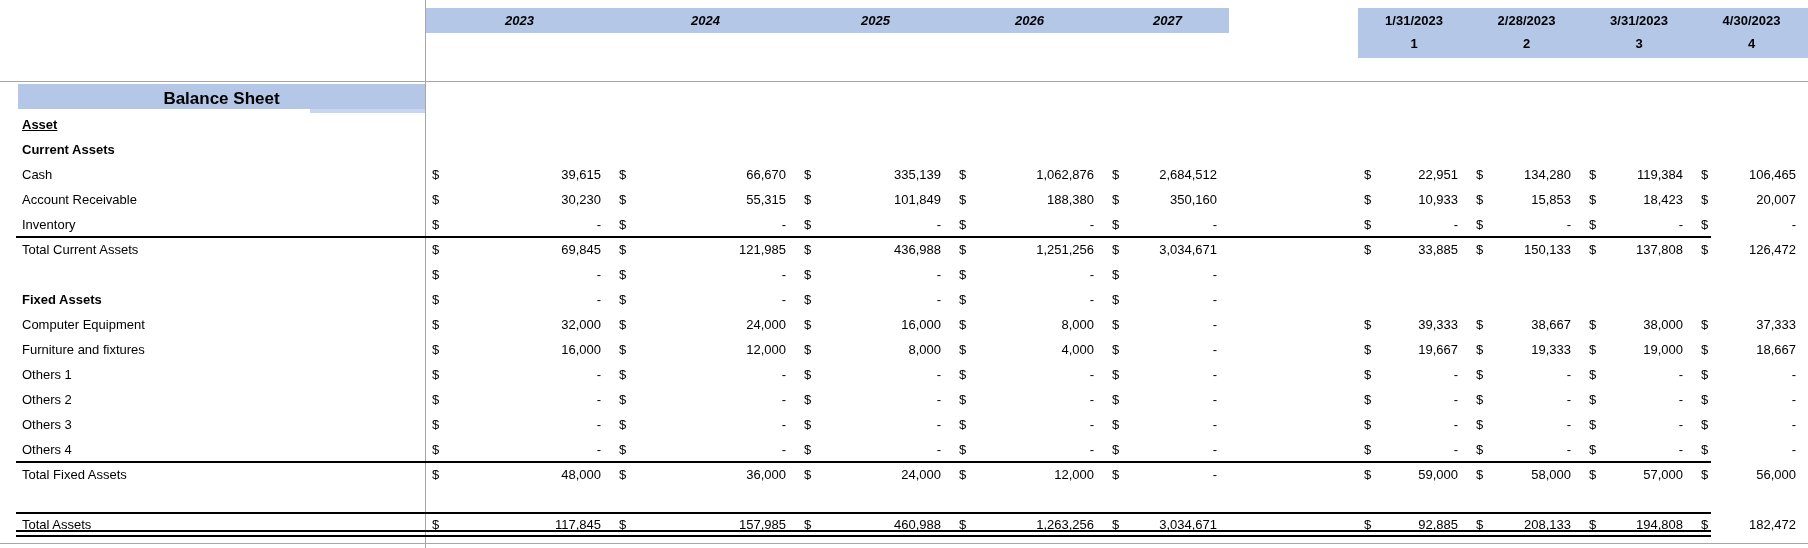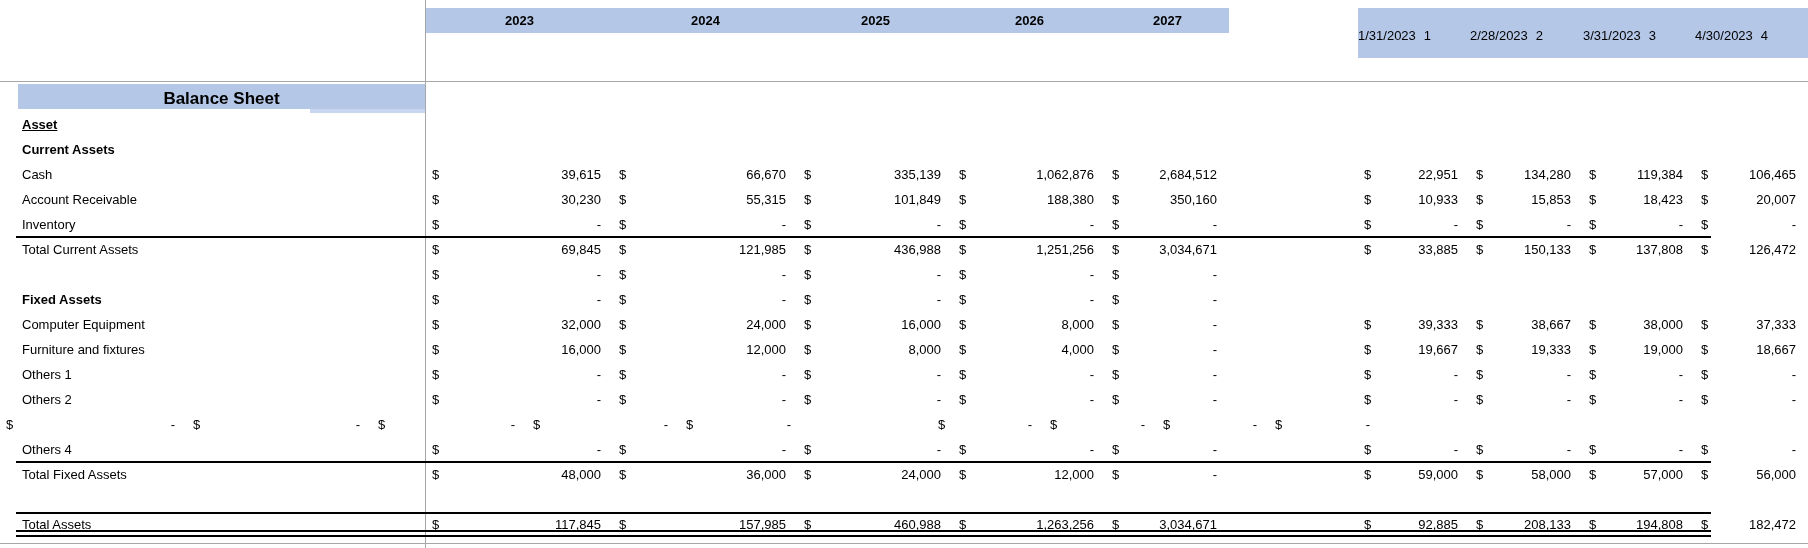--- a/index.html
+++ b/index.html
@@ -5,24 +5,24 @@
   html,body{margin:0;padding:0;background:#fff;}
   .sheet{
     position:relative;width:1808px;height:548px;overflow:hidden;
     background:var(--background,#fff);color:var(--text,#000);
     font-family:"Liberation Sans","DejaVu Sans",sans-serif;font-size:13px;
   }
   .vline{position:absolute;left:425px;top:0;width:1px;height:548px;background:var(--grid-line,#a6a6a6);}
   .hline{position:absolute;left:0;width:1808px;height:1px;background:var(--grid-line,#a6a6a6);}
   .hline.top{top:81px;} .hline.bottom{top:543px;}
 
-  #year-header{position:absolute;left:426px;top:8px;width:803px;height:25px;background:var(--band-fill,#b4c7e7);display:flex;}
+  #year-header{position:absolute;left:426px;top:8px;width:803px;height:25px;background:var(--band-fill,#b4c7e7);display:flex;font-style:italic;}
   .yh{flex:0 0 auto;display:flex;align-items:center;justify-content:center;font-weight:700;height:100%;}
   #month-header{position:absolute;left:1358px;top:8px;width:450px;height:50px;background:var(--band-fill,#b4c7e7);display:flex;}
-  .mcol{flex:0 0 auto;display:flex;flex-direction:row;align-items:center;padding-top:5px;gap:8px;font-weight:400;box-sizing:border-box;}
+  .mcol{flex:0 0 auto;display:flex;flex-direction:column;align-items:center;padding-top:5px;gap:8px;font-weight:700;box-sizing:border-box;}
 
   .title-step{position:absolute;left:310px;top:84px;width:115px;height:29px;background:var(--band-fill-light,#c9d6f1);}
   .title-band{position:absolute;left:18px;top:84px;width:407px;height:25px;background:var(--band-fill,#b4c7e7);
     display:flex;align-items:flex-end;justify-content:center;font-weight:700;font-size:17px;}
 
   #rows{position:absolute;left:0;top:112px;width:1711px;}
   .row{position:relative;display:flex;height:25px;}
   .cell{flex:0 0 auto;height:100%;display:flex;align-items:center;box-sizing:border-box;}
   .lbl{width:426px;padding-left:22px;}
   .gap{width:129px;}
@@ -475,20 +475,21 @@
         <div class="cell money mc2">
           <span class="cur">$</span>
           <span class="val">-</span>
         </div>
         <div class="cell money mc3">
           <span class="cur">$</span>
           <span class="val">-</span>
         </div>
       </div>
       <div class="row role-item">
+        <div class="cell lbl">Others 3</div>
         <div class="cell money yc0">
           <span class="cur">$</span>
           <span class="val">-</span>
         </div>
         <div class="cell money yc1">
           <span class="cur">$</span>
           <span class="val">-</span>
         </div>
         <div class="cell money yc2">
           <span class="cur">$</span>

